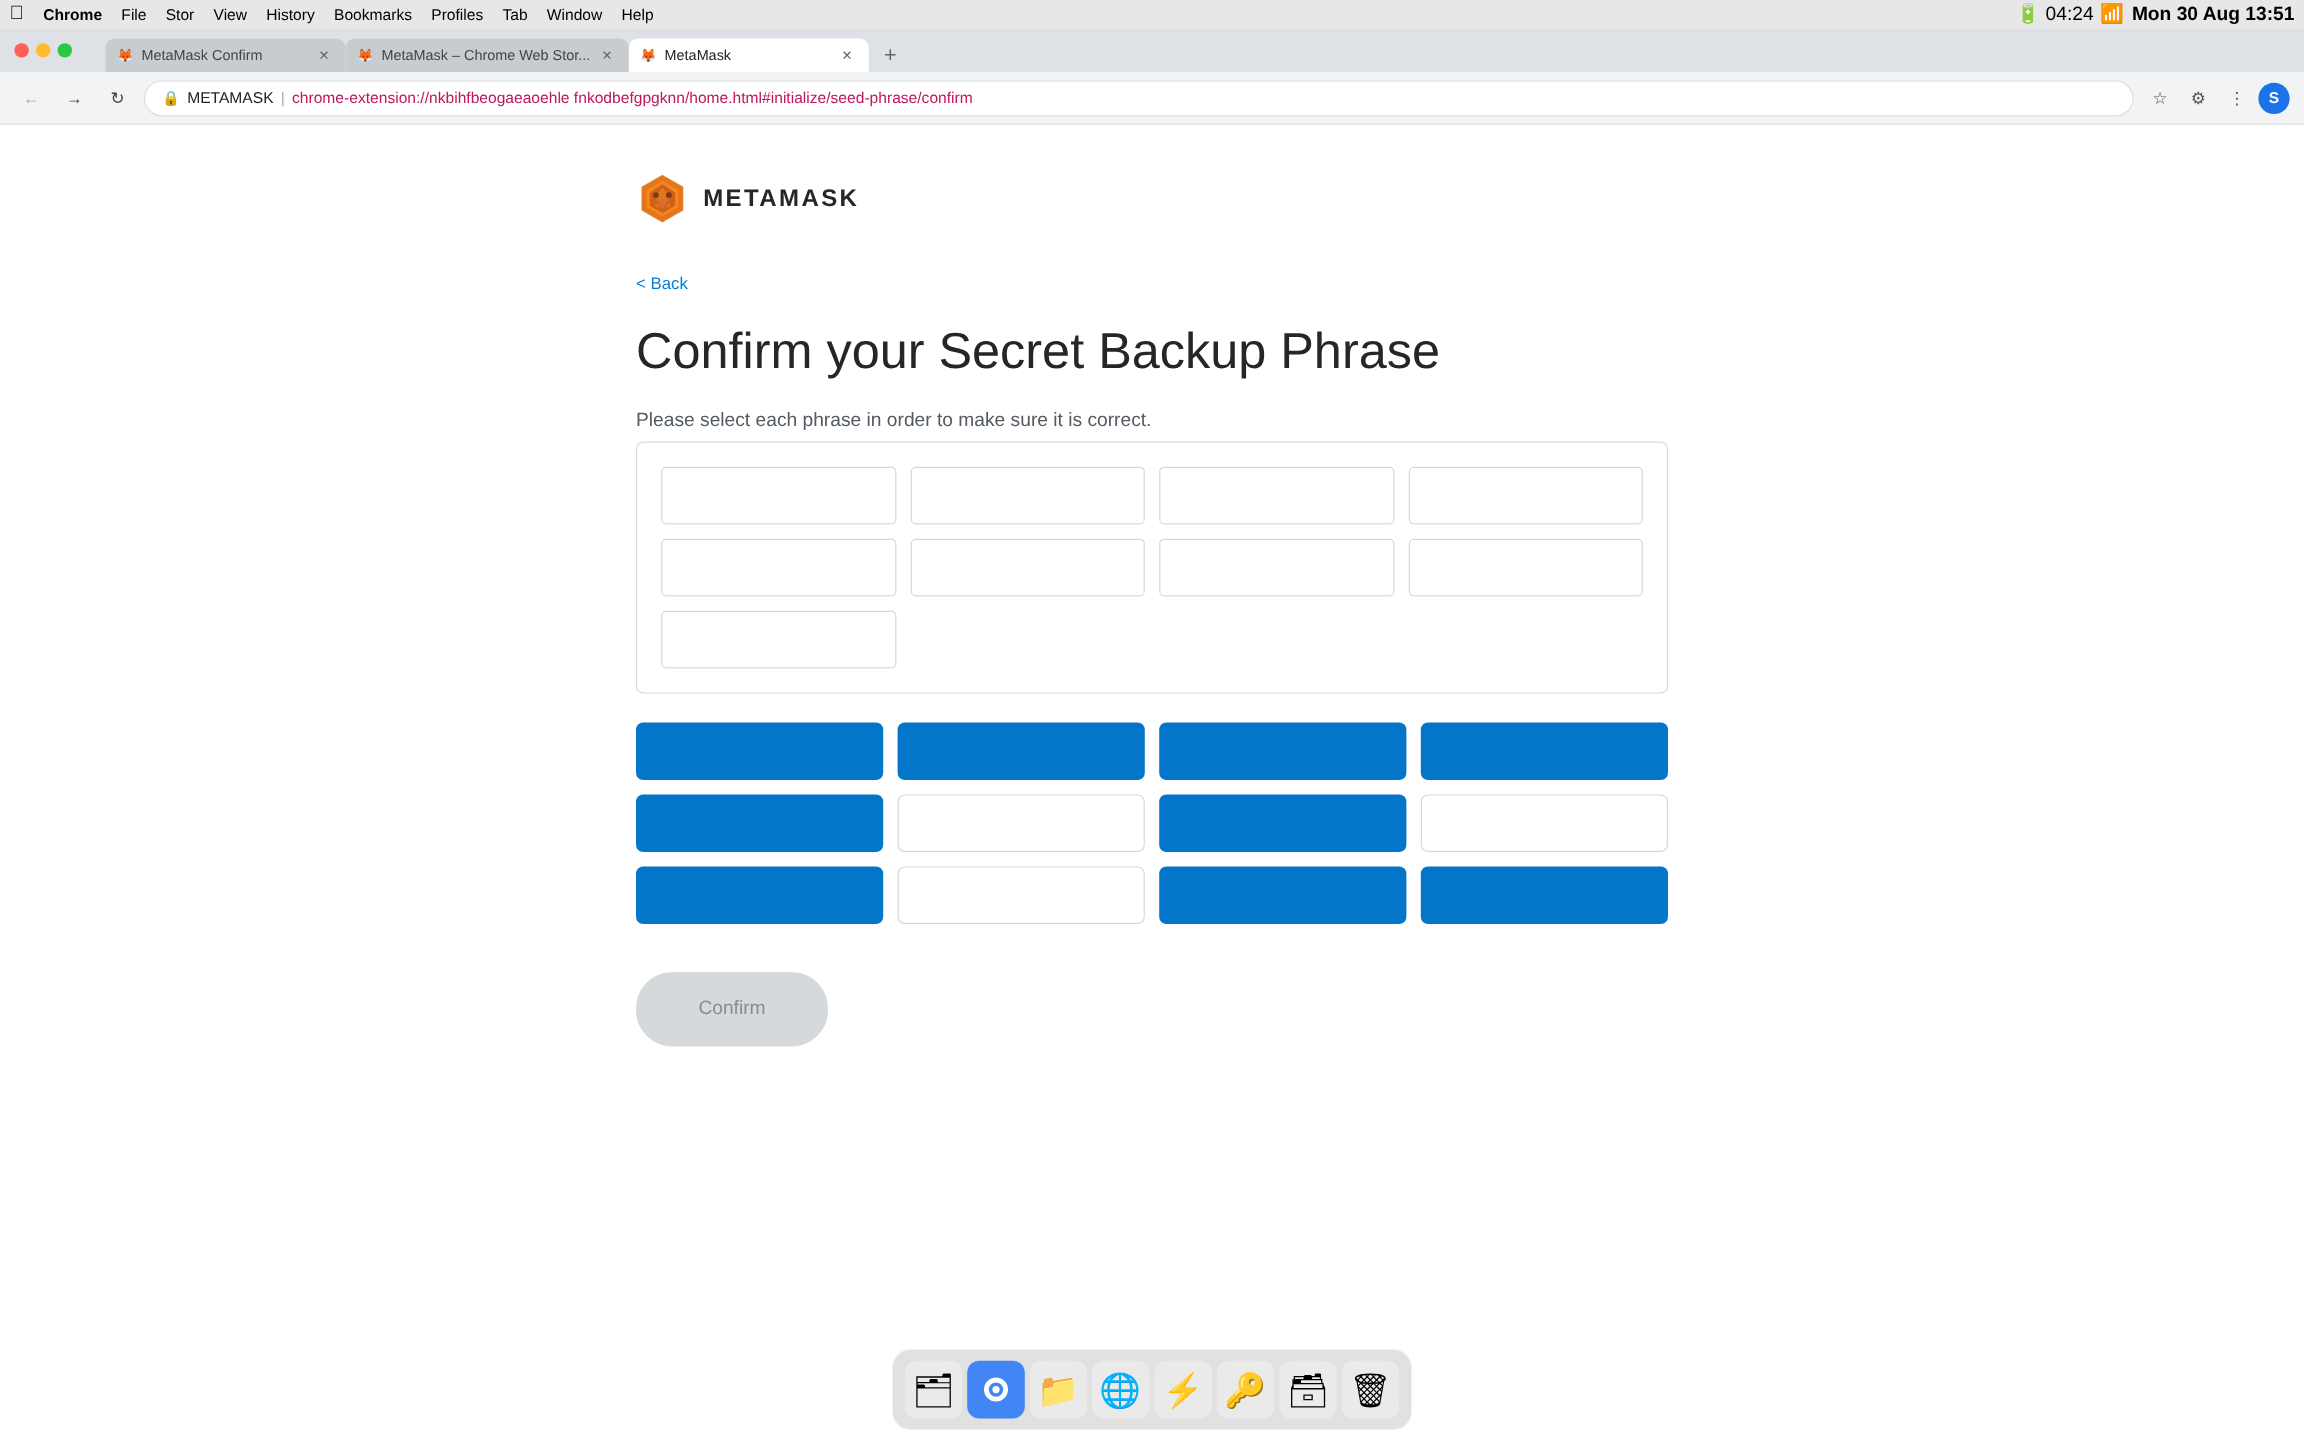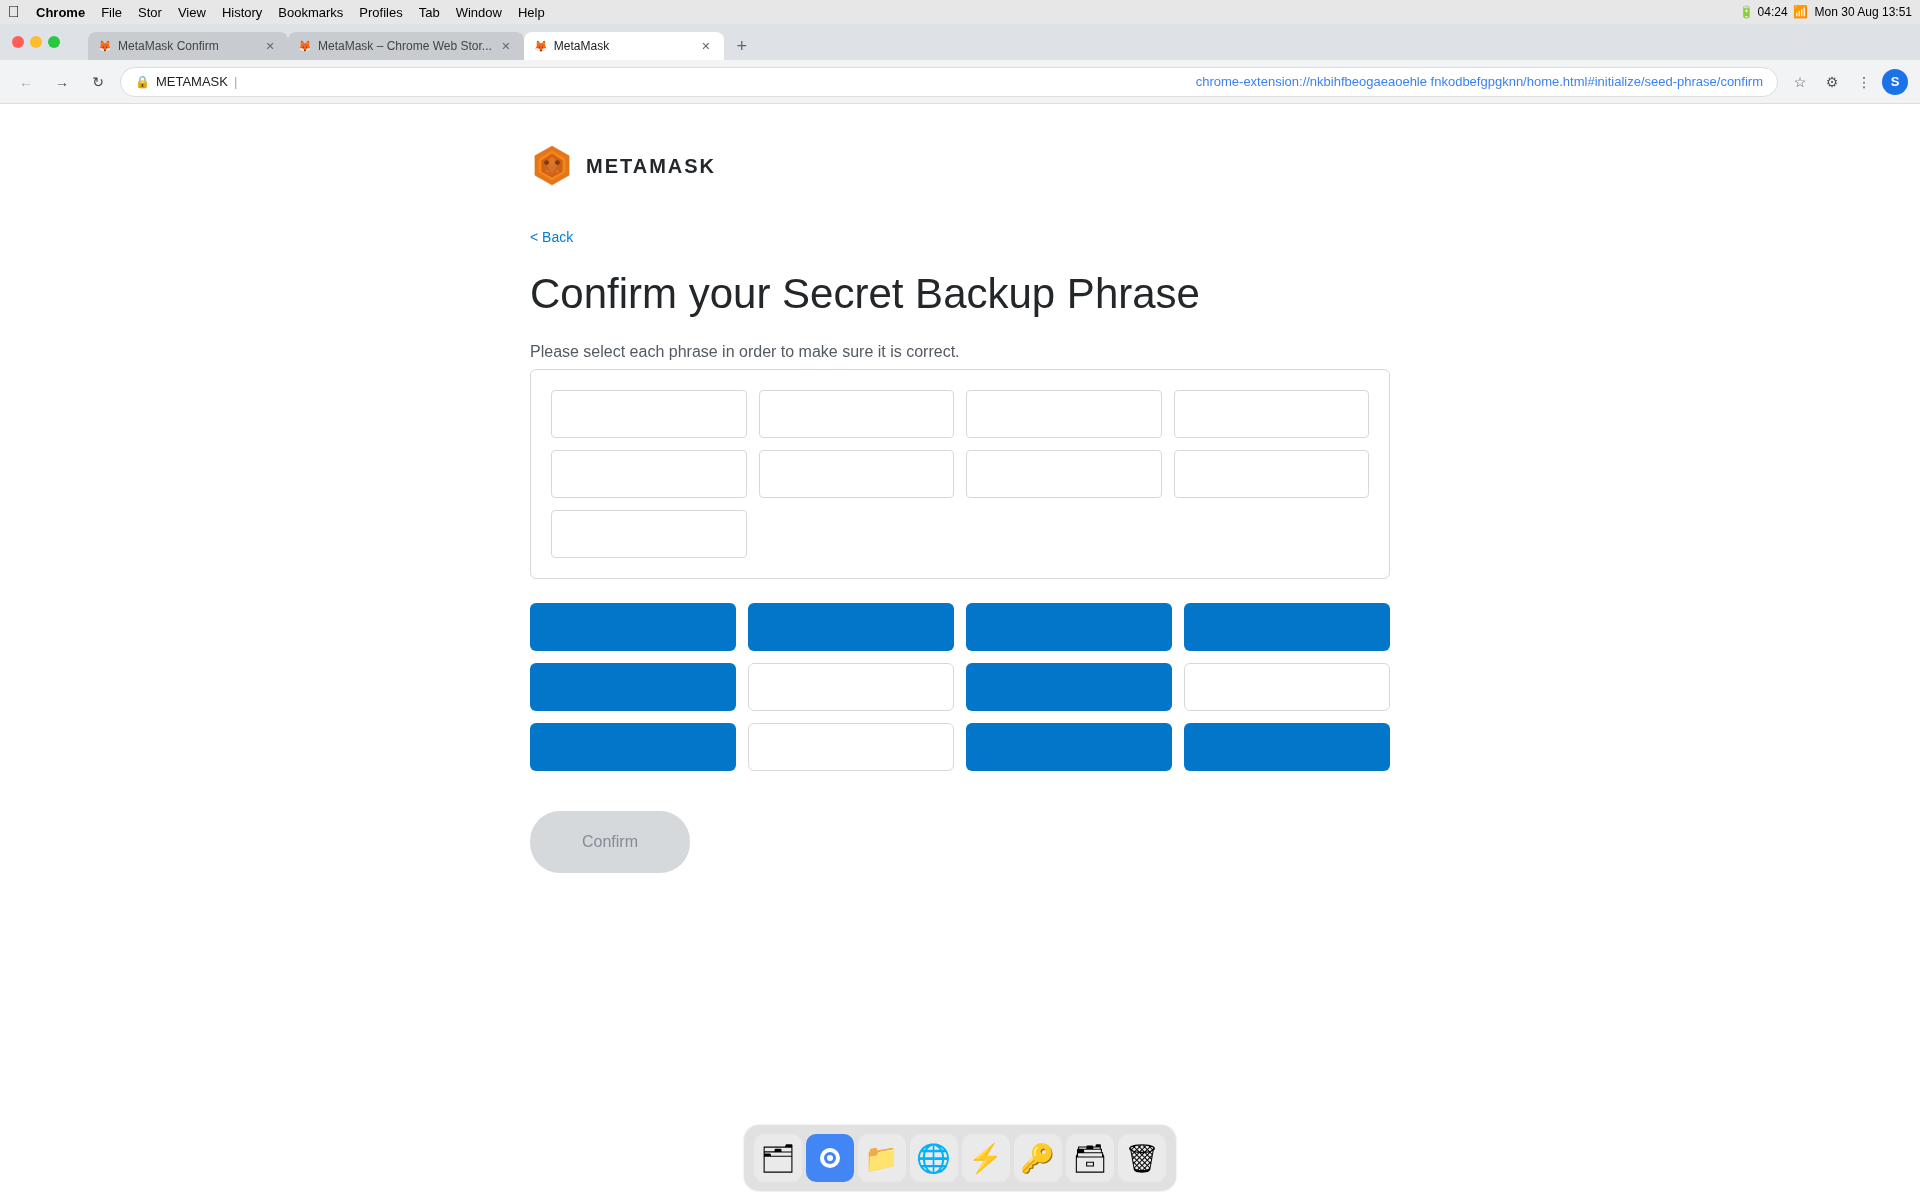--- a/index.html
+++ b/index.html
@@ -15,22 +15,22 @@
       padding: 0 8px;
       font-size: 13px;
       font-weight: 500;
       gap: 0;
       position: relative;
     }
     .menubar-apple { font-size: 16px; margin-right: 8px; }
     .menubar-item { padding: 0 8px; cursor: default; font-weight: 600; }
     .menubar-item.chrome { font-weight: 700; }
     .menubar-item.regular { font-weight: 400; }
-    .menubar-right { margin-left: auto; display: flex; align-items: flex-start; gap: 6px; font-size: 12px; }
-    .menubar-time { font-weight: 400; }
+    .menubar-right { margin-left: auto; display: flex; align-items: flex-end; gap: 6px; font-size: 16px; }
+    .menubar-time { font-weight: 700; }
 
     
     .chrome-window {
       width: 100%;
       height: calc(100% - 24px);
       background: white;
       display: flex;
       flex-direction: column;
     }
 
@@ -123,21 +123,21 @@
       display: flex;
       align-items: center;
       padding: 0 14px;
       font-size: 13px;
       color: #333;
       gap: 6px;
     }
     .address-bar .lock-icon { font-size: 12px; color: #5a5a5a; }
     .address-bar .site-name { color: #222; font-weight: 500; }
     .address-bar .separator { color: #aaa; }
-    .address-bar .url-text { color: #3b82f6; flex: 1; text-align: right; }
+    .address-bar .url-text { color: #be185d; flex: 1; }
     .toolbar-actions { display: flex; align-items: center; gap: 4px; }
     .toolbar-action-btn {
       width: 28px; height: 28px; border-radius: 50%; display: flex; align-items: center; justify-content: center;
       cursor: pointer; font-size: 14px; color: #555; background: none; border: none;
     }
     .profile-btn {
       width: 26px; height: 26px; border-radius: 50%; background: #1a73e8; display: flex; align-items: center;
       justify-content: center; color: white; font-size: 13px; font-weight: 600; cursor: pointer;
     }
 

